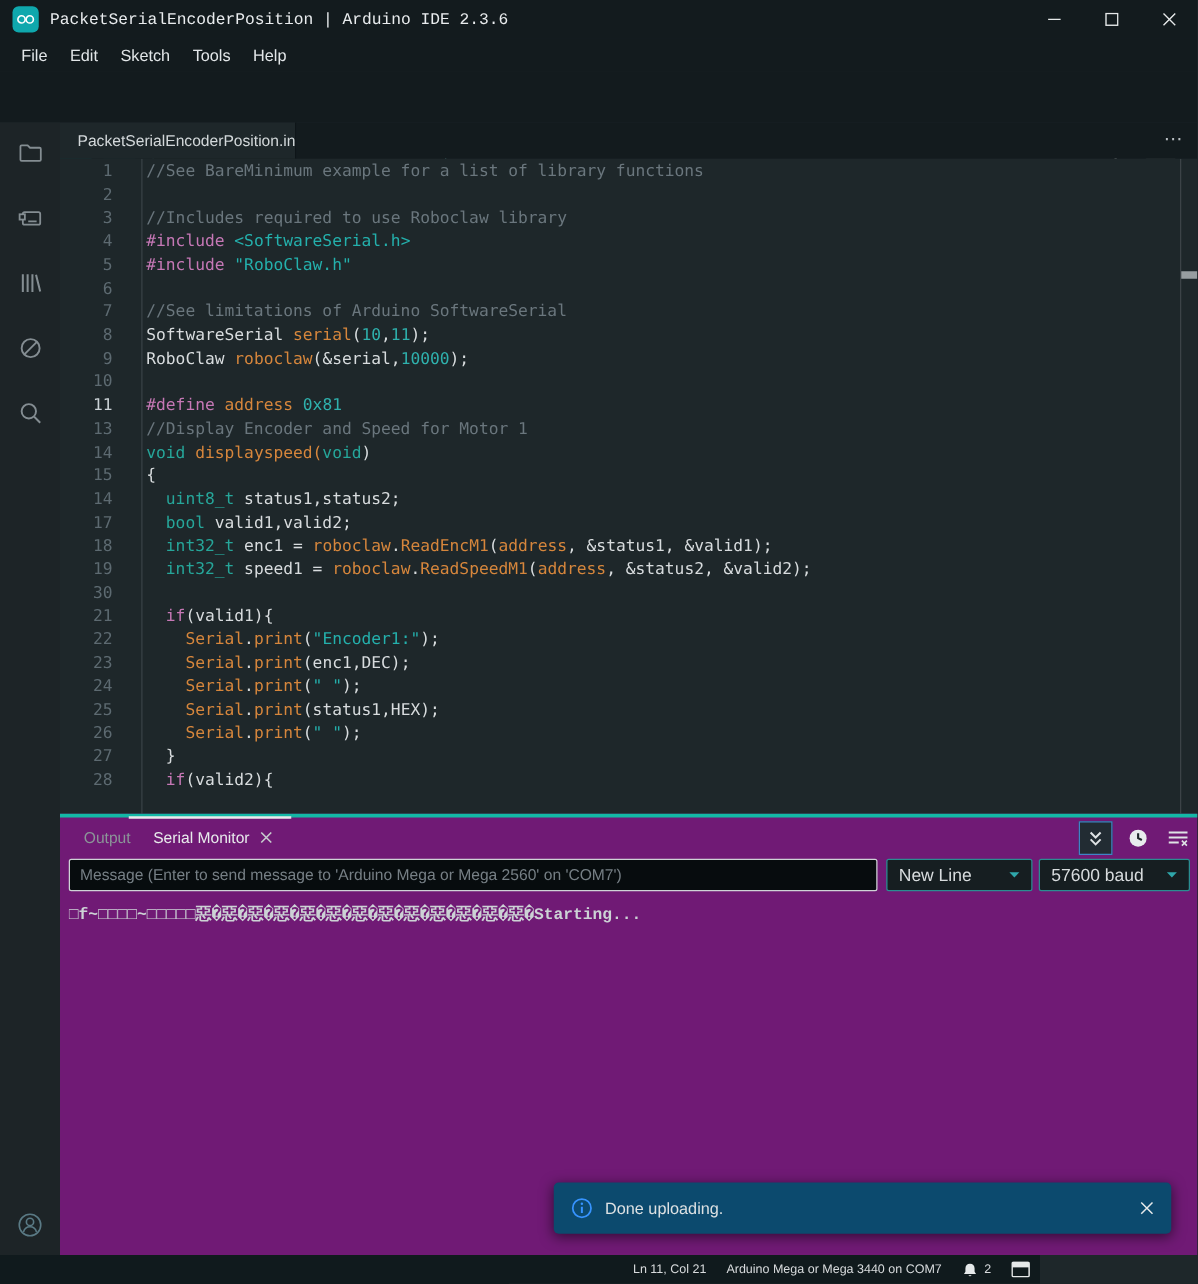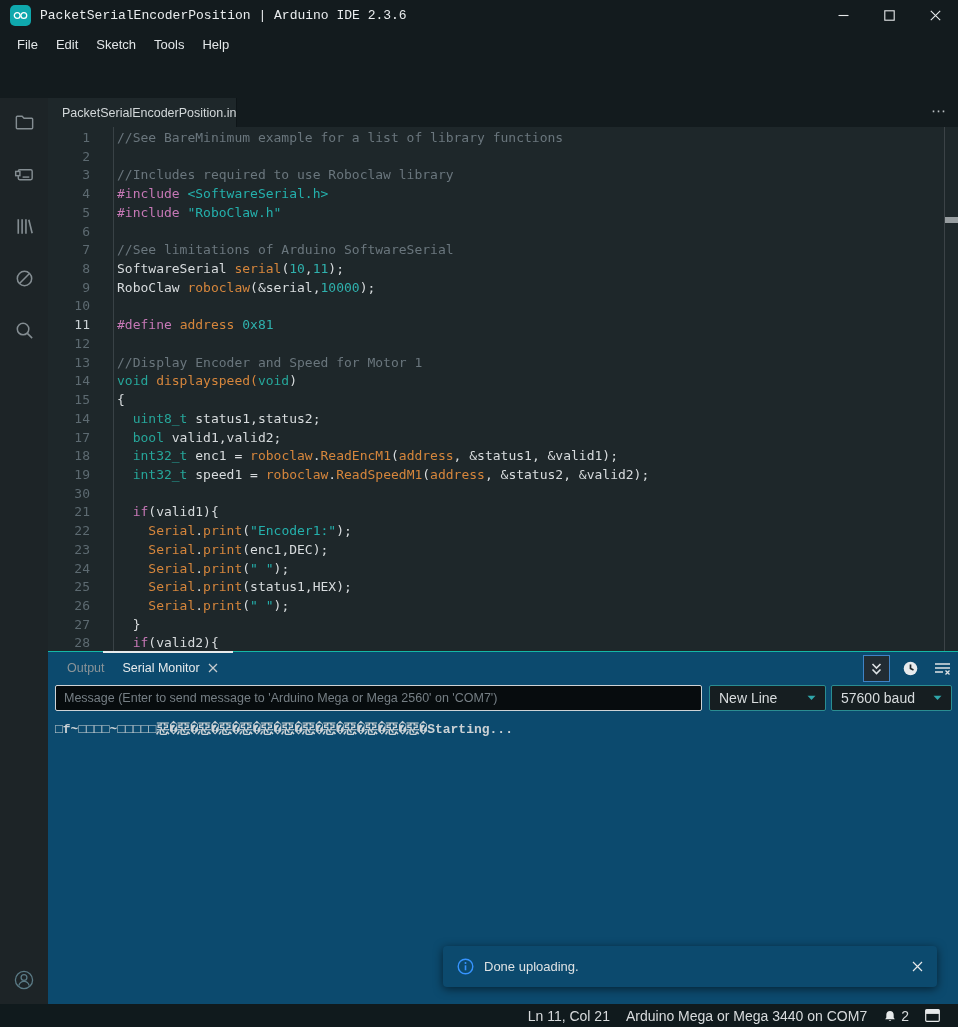--- a/index.html
+++ b/index.html
@@ -63,22 +63,22 @@
   .ed-rows { position:absolute; left:0; top:2px; width:910px; }
   .ed-row { height:18.72px; line-height:18.72px; white-space:pre; display:flex; }
   .ed-num { width:42px; text-align:right; color:#5d6a71; flex:0 0 42px; }
   .ed-num.active { color:#ccd3d7; }
   .ed-code { padding-left:27px; }
   .guide { position:absolute; left:65px; top:0; width:1px; height:524px; background:#394246; }
   .sb-track { position:absolute; right:13px; top:0; width:1px; height:524px; background:#3c4347; }
   .sb-thumb { position:absolute; right:0; top:90px; width:13px; height:6px; background:#979da0; }
 
   
-  .panel { position:absolute; left:0; top:553px; width:910px; height:353px; background:#0c4a6e;
-    border-top:1px solid #14b8a6; }
+  .panel { position:absolute; left:0; top:553px; width:910px; height:353px; background:#701a75;
+    border-top:3px solid #14b8a6; }
   .ptab-underline { position:absolute; left:55px; top:-1px; width:130px; height:2px; background:#e8ebec; }
   .panel-tabs { display:flex; align-items:center; height:32px; padding-left:10px; }
   .ptab { padding:0 9px; font-size:12.5px; display:flex; align-items:center; gap:8px; }
   .ptab.dim { color:#8b9498; }
   .ptab.active { color:#e8ebec; }
   .panel-icons { position:absolute; top:3px; right:4px; display:flex; align-items:center; gap:8px; }
   .chev-btn { width:27px; height:27px; border:1px solid #3f83c5; background:#222c33;
     display:flex; align-items:center; justify-content:center; }
   .icon-btn { width:24px; height:24px; display:flex; align-items:center; justify-content:center; }
 
@@ -96,23 +96,23 @@
     font-family:Liberation Mono, monospace; font-size:13px; font-weight:bold;
     color:#ccd2d5; white-space:pre; overflow:hidden; }
 
   
   .notif { position:absolute; left:443px; top:946px; width:494px; height:41px;
     background:#0c4a6e; border-radius:4px; box-shadow:0 2px 10px rgba(0,0,0,.55);
     display:flex; align-items:center; padding:0 14px; }
   .notif-text { margin-left:10px; font-size:13px; color:#dde1e3; flex:1; }
 
   
-  .statusbar { position:absolute; left:0; top:1004px; width:958px; height:23px;
+  .statusbar { position:absolute; left:0; top:1004px; width:832px; height:23px;
     background:#101a1d; display:flex; align-items:center; justify-content:flex-end;
-    gap:16px; padding-right:18px; font-size:14px; color:#d8dbdd; }
+    gap:16px; padding-right:8px; font-size:10px; color:#d8dbdd; }
   .sb-item { display:flex; align-items:center; gap:4px; }
 </style>
 <style>.tok-comment{color:#6a767d}
 .tok-pre{color:#c678b6}
 .tok-type{color:#26a69a}
 .tok-fn{color:#d6863c}
 .tok-str{color:#24b0ac}
 .tok-num{color:#2fb1ad}
 .tok-plain{color:#d8dcde}</style></head>
 <body>
@@ -253,21 +253,20 @@
         <div class="ed-row"><span class="ed-num">2</span><span class="ed-code"></span></div>
         <div class="ed-row"><span class="ed-num">3</span><span class="ed-code"><span class="tok-comment">//Includes required to use Roboclaw library</span></span></div>
         <div class="ed-row"><span class="ed-num">4</span><span class="ed-code"><span class="tok-pre">#include </span><span class="tok-str">&lt;SoftwareSerial.h&gt;</span></span></div>
         <div class="ed-row"><span class="ed-num">5</span><span class="ed-code"><span class="tok-pre">#include </span><span class="tok-str">"RoboClaw.h"</span></span></div>
         <div class="ed-row"><span class="ed-num">6</span><span class="ed-code"></span></div>
         <div class="ed-row"><span class="ed-num">7</span><span class="ed-code"><span class="tok-comment">//See limitations of Arduino SoftwareSerial</span></span></div>
         <div class="ed-row"><span class="ed-num">8</span><span class="ed-code"><span class="tok-plain">SoftwareSerial </span><span class="tok-fn">serial</span><span class="tok-plain">(</span><span class="tok-num">10</span><span class="tok-plain">,</span><span class="tok-num">11</span><span class="tok-plain">);</span></span></div>
         <div class="ed-row"><span class="ed-num">9</span><span class="ed-code"><span class="tok-plain">RoboClaw </span><span class="tok-fn">roboclaw</span><span class="tok-plain">(&amp;serial,</span><span class="tok-num">10000</span><span class="tok-plain">);</span></span></div>
         <div class="ed-row"><span class="ed-num">10</span><span class="ed-code"></span></div>
         <div class="ed-row"><span class="ed-num active">11</span><span class="ed-code"><span class="tok-pre">#define </span><span class="tok-fn">address </span><span class="tok-num">0x81</span></span></div>
-        <div class="ed-row"><span class="ed-num">12</span><span class="ed-code"></span></div>
         <div class="ed-row"><span class="ed-num">13</span><span class="ed-code"><span class="tok-comment">//Display Encoder and Speed for Motor 1</span></span></div>
         <div class="ed-row"><span class="ed-num">14</span><span class="ed-code"><span class="tok-type">void </span><span class="tok-fn">displayspeed(</span><span class="tok-type">void</span><span class="tok-plain">)</span></span></div>
         <div class="ed-row"><span class="ed-num">15</span><span class="ed-code"><span class="tok-plain">{</span></span></div>
         <div class="ed-row"><span class="ed-num">14</span><span class="ed-code"><span class="tok-plain">  </span><span class="tok-type">uint8_t</span><span class="tok-plain"> status1,status2;</span></span></div>
         <div class="ed-row"><span class="ed-num">17</span><span class="ed-code"><span class="tok-plain">  </span><span class="tok-type">bool</span><span class="tok-plain"> valid1,valid2;</span></span></div>
         <div class="ed-row"><span class="ed-num">18</span><span class="ed-code"><span class="tok-plain">  </span><span class="tok-type">int32_t</span><span class="tok-plain"> enc1 = </span><span class="tok-fn">roboclaw</span><span class="tok-plain">.</span><span class="tok-fn">ReadEncM1</span><span class="tok-plain">(</span><span class="tok-fn">address</span><span class="tok-plain">, &amp;status1, &amp;valid1);</span></span></div>
         <div class="ed-row"><span class="ed-num">19</span><span class="ed-code"><span class="tok-plain">  </span><span class="tok-type">int32_t</span><span class="tok-plain"> speed1 = </span><span class="tok-fn">roboclaw</span><span class="tok-plain">.</span><span class="tok-fn">ReadSpeedM1</span><span class="tok-plain">(</span><span class="tok-fn">address</span><span class="tok-plain">, &amp;status2, &amp;valid2);</span></span></div>
         <div class="ed-row"><span class="ed-num">30</span><span class="ed-code"></span></div>
         <div class="ed-row"><span class="ed-num">21</span><span class="ed-code"><span class="tok-plain">  </span><span class="tok-pre">if</span><span class="tok-plain">(valid1){</span></span></div>
         <div class="ed-row"><span class="ed-num">22</span><span class="ed-code"><span class="tok-plain">    </span><span class="tok-fn">Serial</span><span class="tok-plain">.</span><span class="tok-fn">print</span><span class="tok-plain">(</span><span class="tok-str">"Encoder1:"</span><span class="tok-plain">);</span></span></div>

